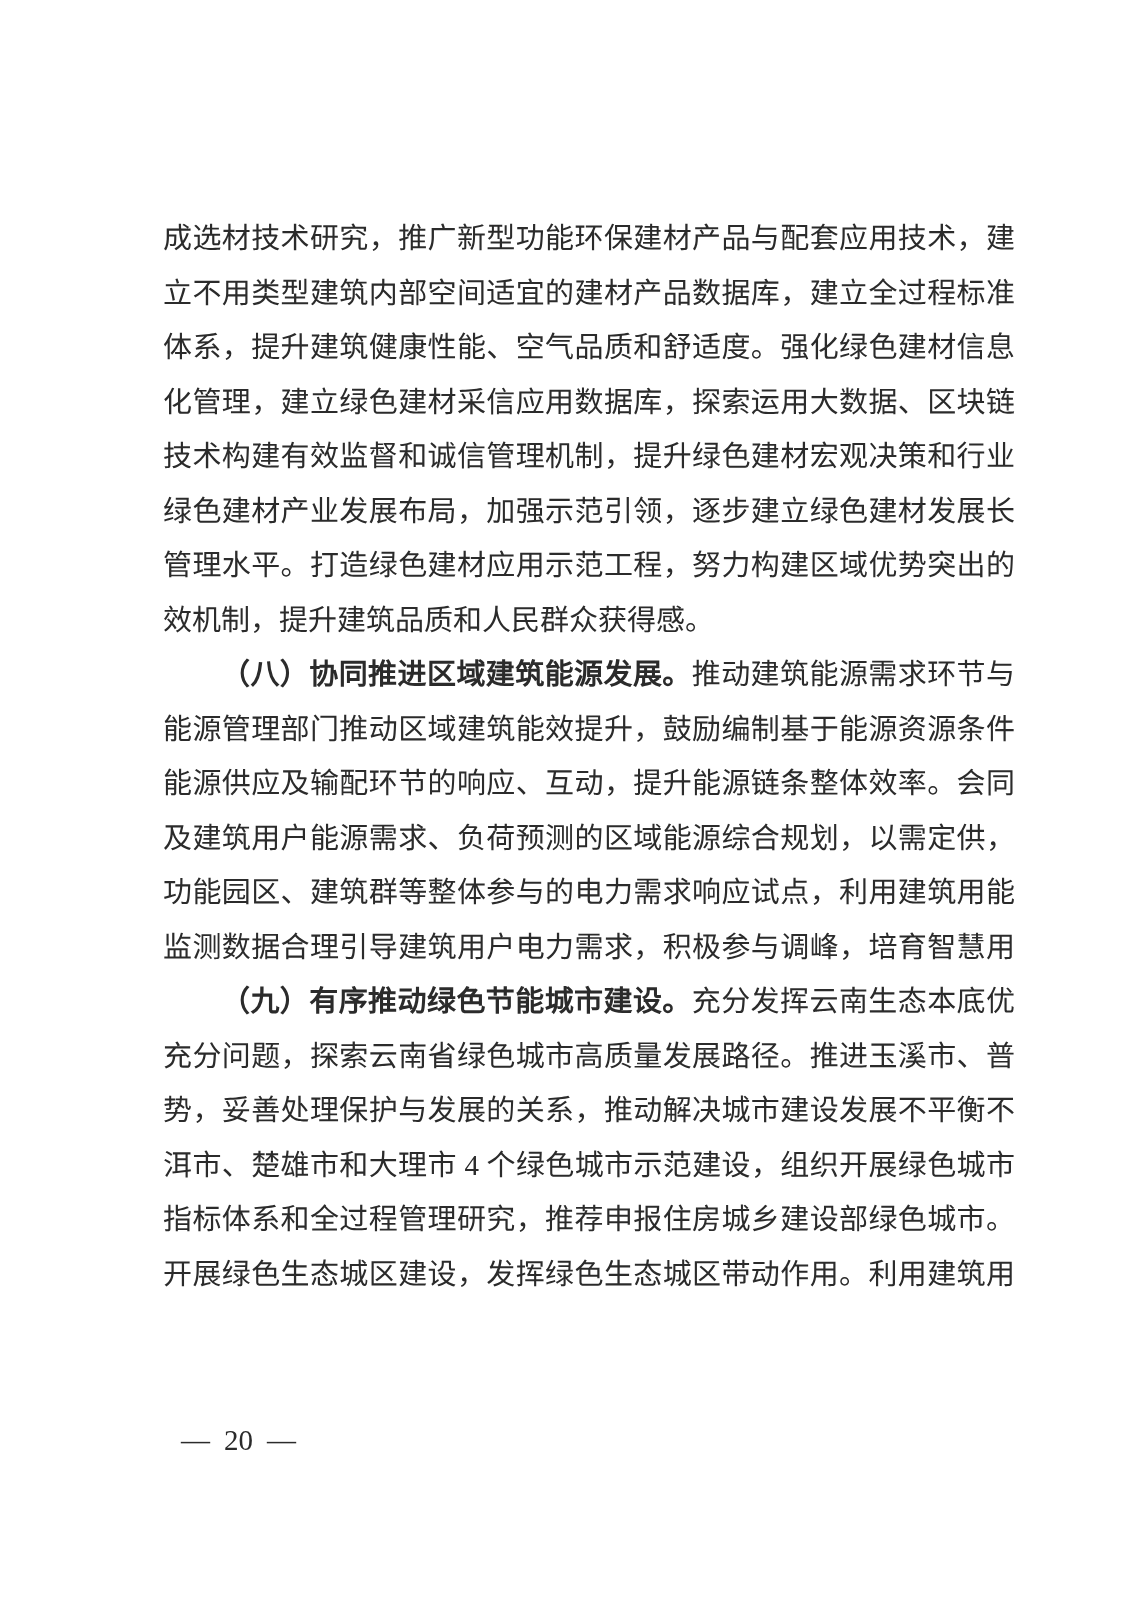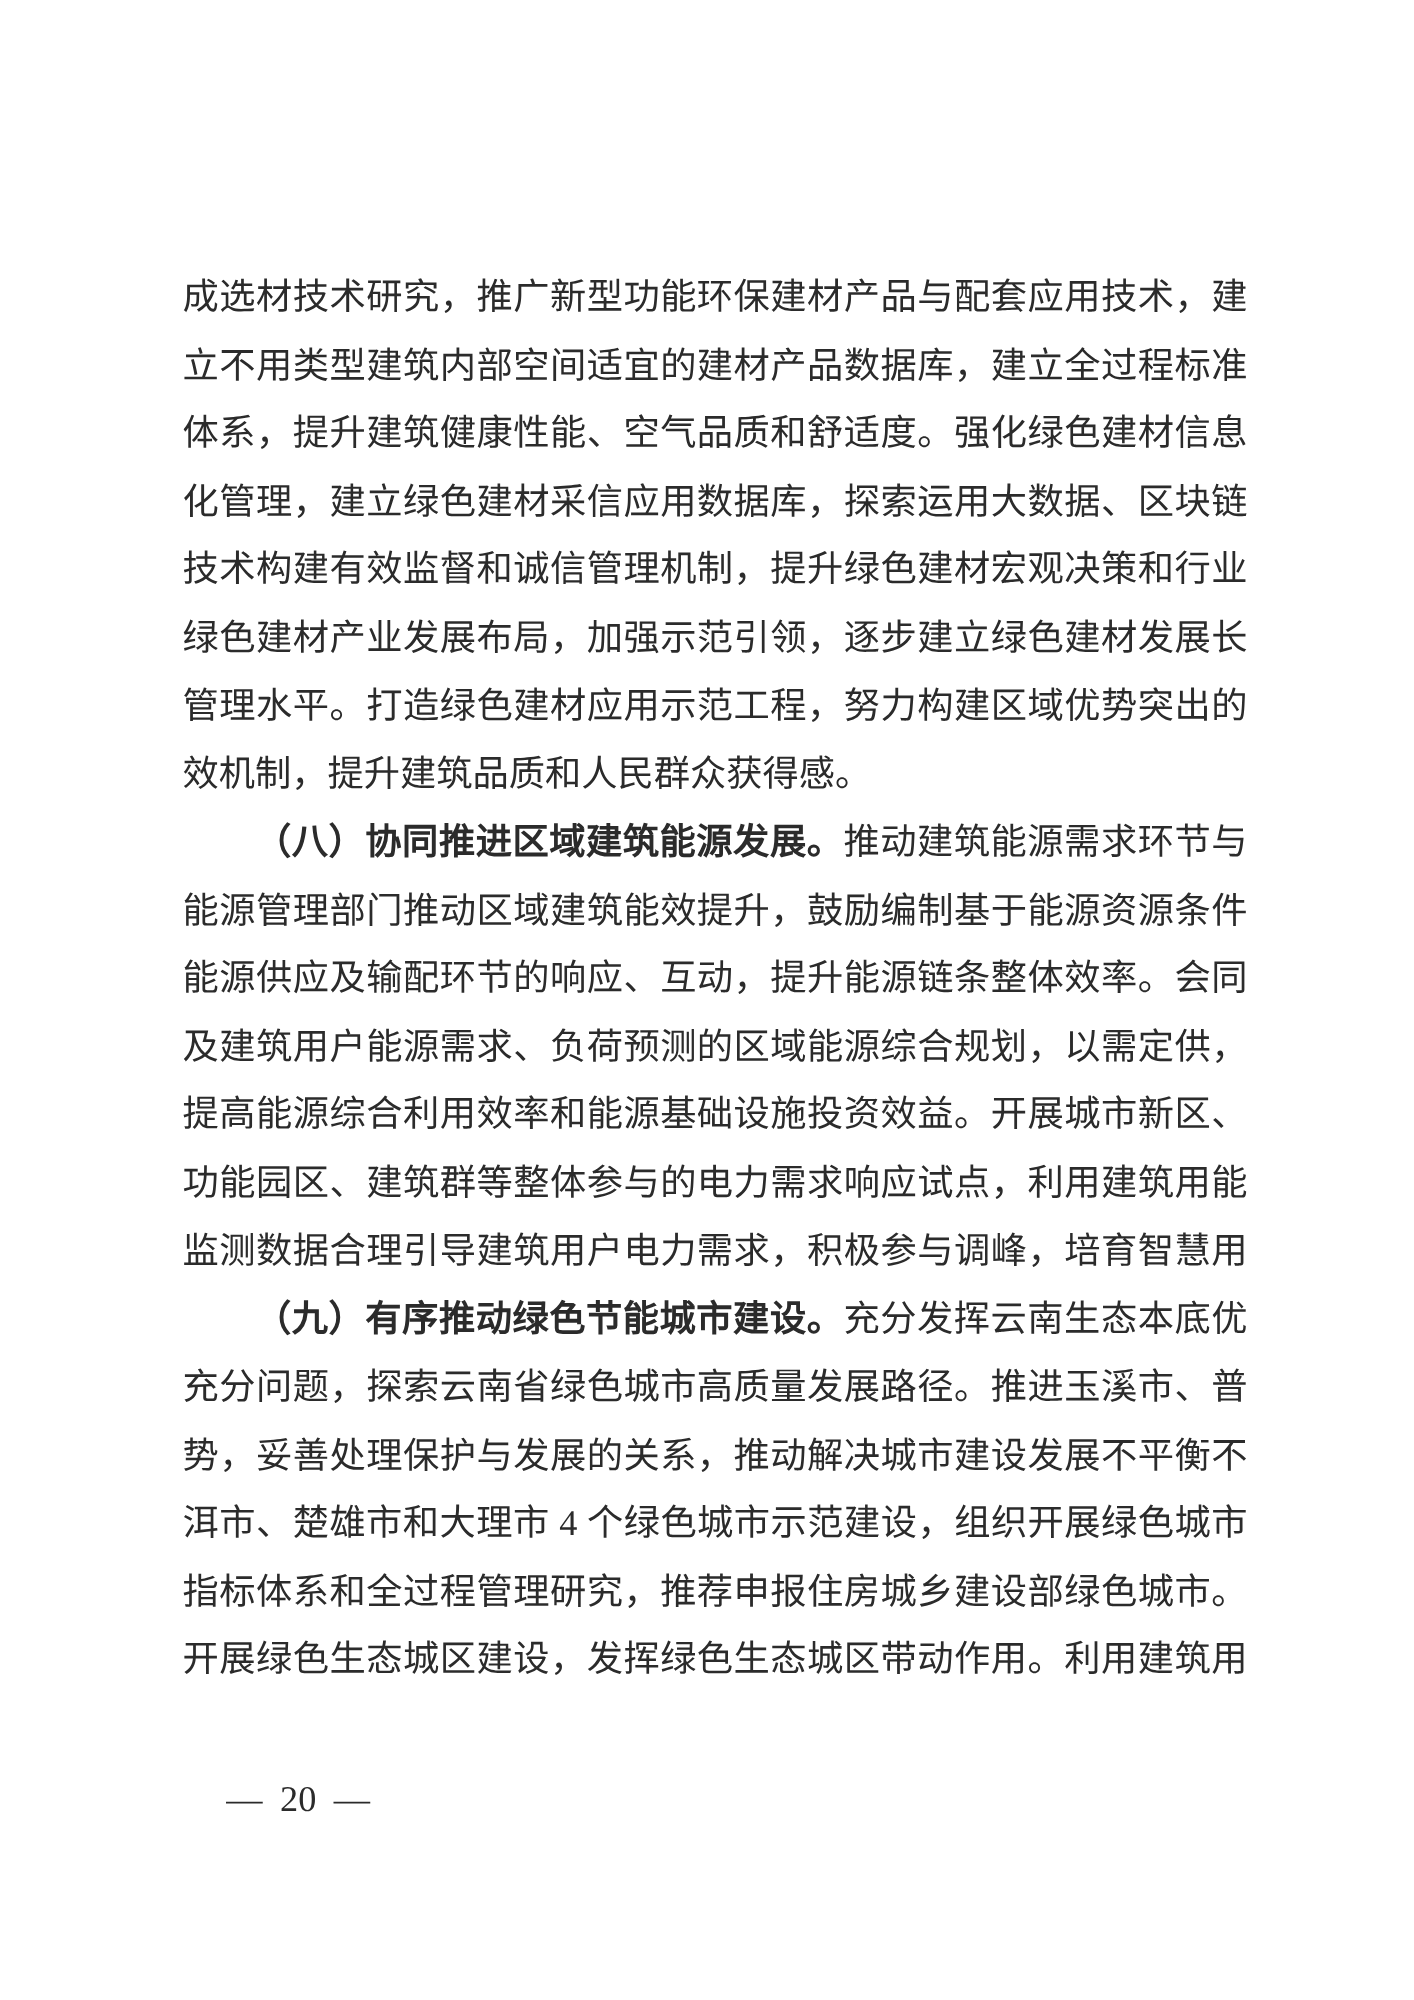--- a/index.html
+++ b/index.html
@@ -11,21 +11,21 @@
     position: relative;
     width: 1131px;
     height: 1600px;
     background: #ffffff;
     overflow: hidden;
     font-family: "Liberation Serif", "DejaVu Serif", serif;
     color: #2b2b2b;
   }
   .doc-body {
     position: absolute;
-    left: 146px;
+    left: 163px;
     top: 211px;
     width: 852px;
     font-size: 29px;
     color: #2b2b2b;
   }
   .line {
     height: 54.5px;
     line-height: 54.5px;
     overflow: hidden;
     text-align: justify;
@@ -76,21 +76,20 @@
       <div class="line just"><span class="run">体系，提升建筑健康性能、空气品质和舒适度。强化绿色建材信息</span></div>
       <div class="line just"><span class="run">化管理，建立绿色建材采信应用数据库，探索运用大数据、区块链</span></div>
       <div class="line just"><span class="run">技术构建有效监督和诚信管理机制，提升绿色建材宏观决策和行业</span></div>
       <div class="line just"><span class="run">绿色建材产业发展布局，加强示范引领，逐步建立绿色建材发展长</span></div>
       <div class="line just"><span class="run">管理水平。打造绿色建材应用示范工程，努力构建区域优势突出的</span></div>
       <div class="line"><span class="run">效机制，提升建筑品质和人民群众获得感。</span></div>
       <div class="line indent just"><span class="run bold">（八）协同推进区域建筑能源发展。</span><span class="run">推动建筑能源需求环节与</span></div>
       <div class="line just"><span class="run">能源管理部门推动区域建筑能效提升，鼓励编制基于能源资源条件</span></div>
       <div class="line just"><span class="run">能源供应及输配环节的响应、互动，提升能源链条整体效率。会同</span></div>
       <div class="line just"><span class="run">及建筑用户能源需求、负荷预测的区域能源综合规划，以需定供，</span></div>
-      <div class="line just"><span class="run">提高能源综合利用效率和能源基础设施投资效益。开展城市新区、</span></div>
       <div class="line just"><span class="run">功能园区、建筑群等整体参与的电力需求响应试点，利用建筑用能</span></div>
       <div class="line just"><span class="run">监测数据合理引导建筑用户电力需求，积极参与调峰，培育智慧用</span></div>
       <div class="line indent just"><span class="run bold">（九）有序推动绿色节能城市建设。</span><span class="run">充分发挥云南生态本底优</span></div>
       <div class="line just"><span class="run">充分问题，探索云南省绿色城市高质量发展路径。推进玉溪市、普</span></div>
       <div class="line just"><span class="run">势，妥善处理保护与发展的关系，推动解决城市建设发展不平衡不</span></div>
       <div class="line just"><span class="run">洱市、楚雄市和大理市 4 个绿色城市示范建设，组织开展绿色城市</span></div>
       <div class="line just"><span class="run">指标体系和全过程管理研究，推荐申报住房城乡建设部绿色城市。</span></div>
       <div class="line just"><span class="run">开展绿色生态城区建设，发挥绿色生态城区带动作用。利用建筑用能</span></div>
     </div>
 

